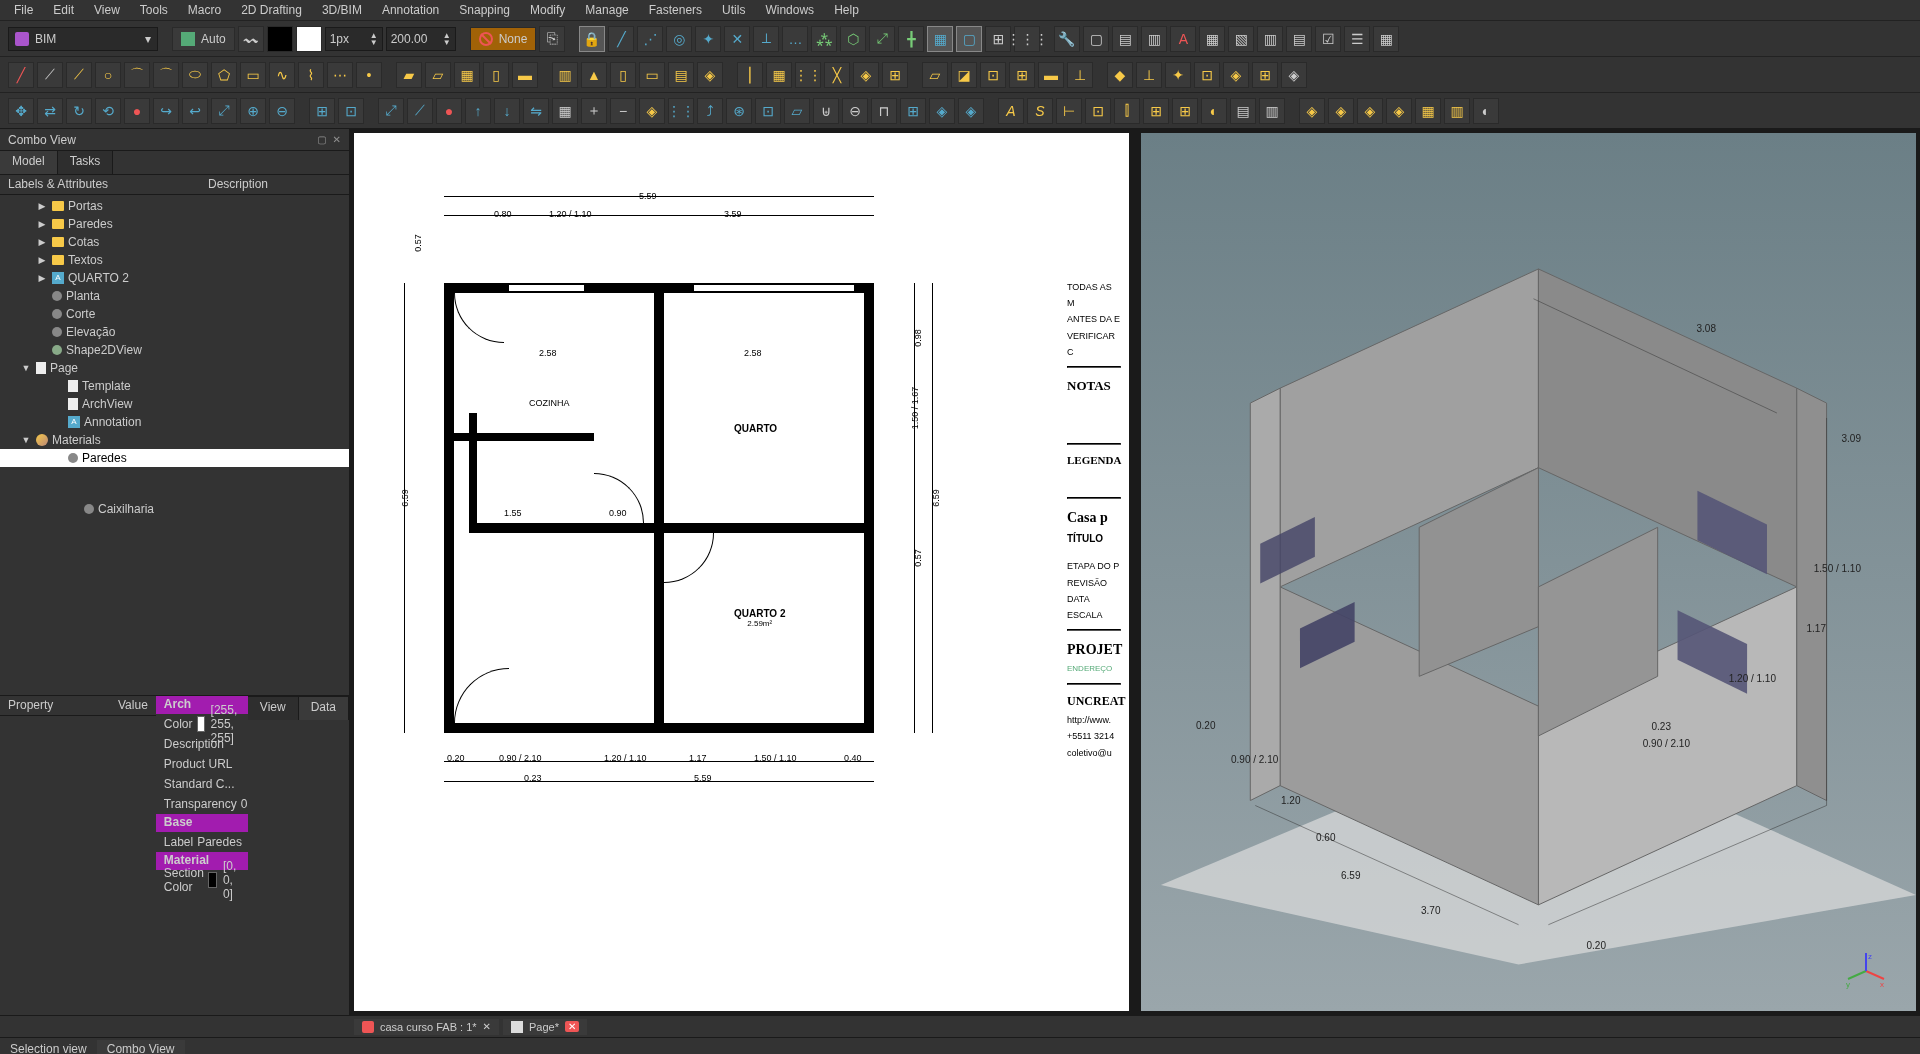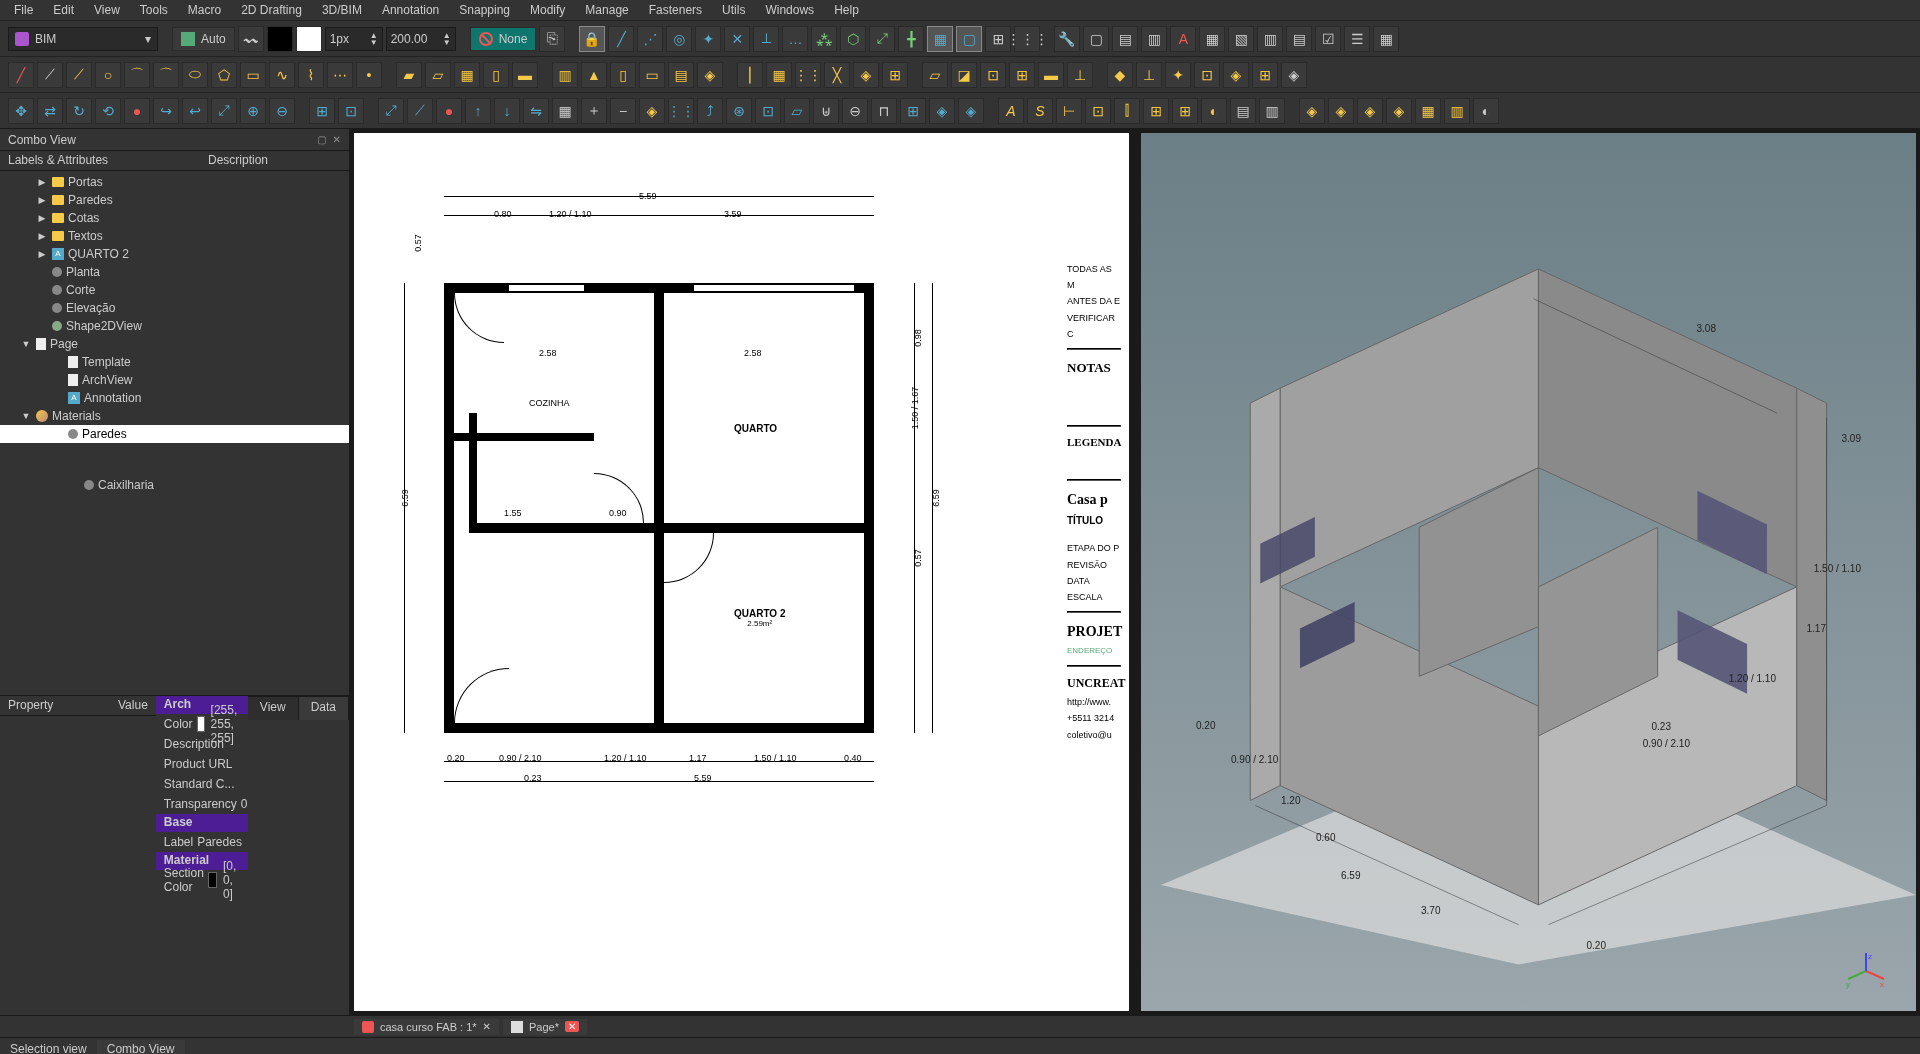--- a/index.html
+++ b/index.html
@@ -17,21 +17,21 @@
   .tool-btn.red { color: #e55; }
   .tool-btn.blue { color: #5ac; }
   .tool-btn.green { color: #7c7; }
   .tool-btn.active { background: #555; border-color: #888; }
   .tool-sep { width: 8px; }
   .wb-select { width: 150px; height: 24px; background: #2a2a2a; border: 1px solid #1a1a1a; color: #ccc; display: flex; align-items: center; padding: 0 6px; gap: 6px; }
   .wb-select .arrow { margin-left: auto; }
   .auto-btn { height: 24px; background: #3a3a3a; border: 1px solid #2a2a2a; display: flex; align-items: center; padding: 0 8px; gap: 6px; }
   .spin-box { width: 58px; height: 24px; background: #2a2a2a; border: 1px solid #1a1a1a; color: #ccc; display: flex; align-items: center; padding: 0 4px; justify-content: space-between; }
   .spin-box .arrows { font-size: 8px; line-height: 7px; }
-  .none-btn { height: 24px; background: #0f766e; border: 1px solid #2a2a2a; display: flex; align-items: center; padding: 0 8px; gap: 6px; }
+  .none-btn { height: 24px; background: #a16207; border: 1px solid #2a2a2a; display: flex; align-items: center; padding: 0 8px; gap: 6px; }
   
   
   .main { display: flex; height: calc(100% - 168px); }
   
   
   .combo { width: 350px; background: #333; border-right: 1px solid #1a1a1a; display: flex; flex-direction: column; }
   .combo-header { height: 22px; padding: 2px 8px; border-bottom: 1px solid #1a1a1a; display: flex; align-items: center; }
   .combo-header-ctrl { margin-left: auto; display: flex; gap: 6px; font-size: 10px; opacity: .6; }
   .combo-tabs { height: 24px; display: flex; border-bottom: 1px solid #1a1a1a; }
   .combo-tab { padding: 3px 12px; background: #2e2e2e; border-right: 1px solid #1a1a1a; cursor: pointer; }
@@ -49,39 +49,39 @@
   .ico.circle-g { width: 10px; height: 10px; border-radius: 50%; background: #8a8; }
   .ico.page { width: 10px; height: 12px; background: #eee; }
   .ico.mat { width: 12px; height: 12px; border-radius: 50%; background: linear-gradient(135deg,#f7c948,#b87); }
   .ico.text { width: 12px; height: 12px; background: #5ac; color:#fff; font-size:8px; text-align:center; line-height:12px; }
   
   .prop-panel { height: 320px; border-top: 1px solid #1a1a1a; background: #333; display: flex; }
   .prop-header { height: 20px; display: flex; border-bottom: 1px solid #1a1a1a; }
   .prop-header div { padding: 2px 8px; }
   .prop-header .pcol { width: 110px; }
   .prop-list { flex: 1; overflow-y: auto; }
-  .prop-group { height: 18px; padding: 1px 8px; font-weight: bold; background: #4c1d95; }
+  .prop-group { height: 18px; padding: 1px 8px; font-weight: bold; background: #a21caf; }
   .prop-row { height: 20px; display: flex; align-items: center; padding: 0 8px; gap: 4px; }
   .prop-row .pname { width: 100px; }
   .prop-row .pval { flex: 1; display: flex; align-items: center; gap: 6px; }
   .color-sw { width: 16px; height: 16px; border: 1px solid #666; }
   .prop-tabs { height: 24px; display: flex; border-top: 1px solid #1a1a1a; }
   
   
   .viewports { flex: 1; display: flex; background: #1a1a1a; }
   .view-left { width: 775px; background: #fff; margin: 4px 2px 4px 4px; position: relative; overflow: hidden; }
   .view-right { flex: 1; margin: 4px 4px 4px 10px; position: relative; overflow: hidden; background: linear-gradient(#6b7f86, #9aa6ab); }
   
   
   .plan { position: absolute; left: 90px; top: 80px; width: 430px; height: 520px; }
   .plan .wall { position: absolute; background: #000; }
   .dims { position: absolute; font-size: 9px; font-family: Arial; color: #000; }
   .dims.bold { font-weight: bold; font-size: 10px; }
   .dim-line { position: absolute; background: #000; }
-  .title-block { position: absolute; right: 0; top: 120px; width: 70px; padding: 8px; color: #000; font-size: 9px; line-height: 1.8; }
+  .title-block { position: absolute; right: 0; top: 138px; width: 70px; padding: 8px; color: #000; font-size: 9px; line-height: 1.8; }
   .title-block .hd { font-weight: bold; font-size: 14px; font-family: Georgia, serif; }
   .title-block hr { margin: 6px 0; border-color: #000; }
   .iso-dim { position: absolute; font-size: 10px; color: #222; }
   .axis-widget { position: absolute; bottom: 20px; right: 30px; width: 40px; height: 40px; }
   
   
   .doc-tabs { height: 22px; background: #333; display: flex; align-items: center; padding: 0 8px; gap: 4px; border-top: 1px solid #1a1a1a; }
   .doc-tab { padding: 2px 8px; background: #3a3a3a; display: flex; align-items: center; gap: 6px; font-size: 11px; }
   .doc-tab .close { font-size: 10px; cursor: pointer; }
   .view-tabs-row { height: 22px; background: #333; display: flex; align-items: center; border-top: 1px solid #1a1a1a; }
@@ -282,20 +282,24 @@
 
 <div class="main">
 
   <div class="combo">
     <div class="combo-header">
       <span>Combo View</span>
       <span class="combo-header-ctrl">
           <span>▢</span>
           <span>✕</span>
         </span>
+    </div>
+    <div class="combo-tabs">
+      <div class="combo-tab active">Model</div>
+      <div class="combo-tab">Tasks</div>
     </div>
     <div class="tree-header">
       <div class="lbl">Labels &amp; Attributes</div>
       <div>Description</div>
     </div>
     <div class="tree" id="tree-container">
         <div class="tree-row" style="padding-left: 36px;">
           <span class="exp">▶</span>
           <span class="ico folder"></span>
           <span>Portas</span>

